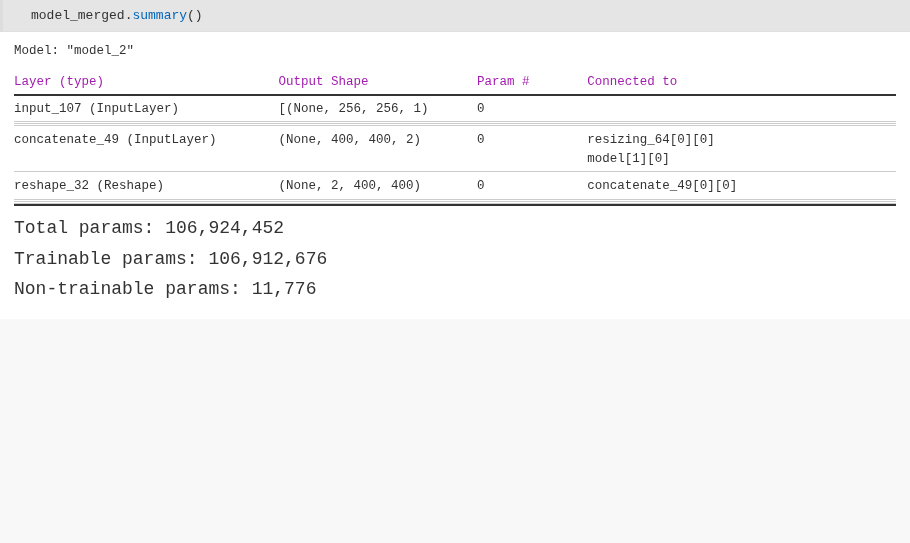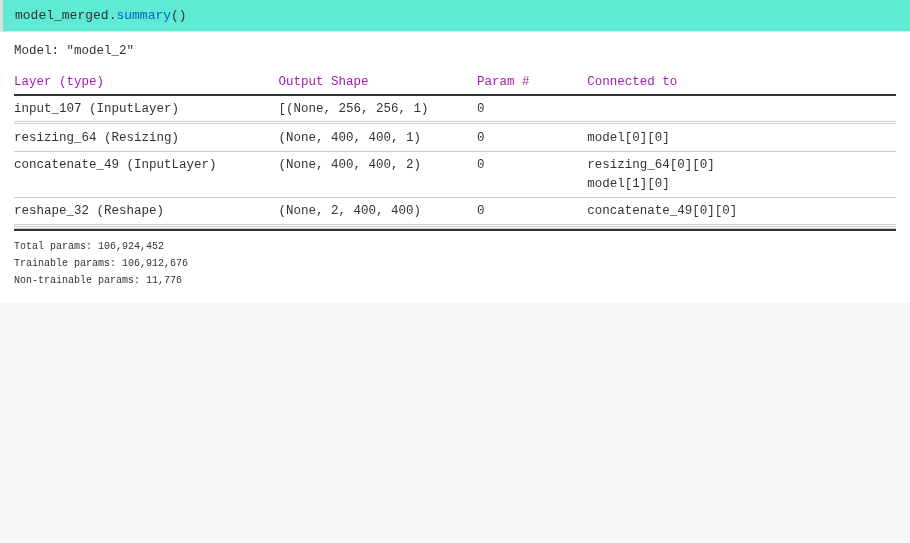--- a/index.html
+++ b/index.html
@@ -6,23 +6,23 @@
     body {
       font-family: 'Courier New', Courier, monospace;
       font-size: 13px;
       background: #f8f8f8;
       color: #333;
       width: 910px;
       min-height: 543px;
     }
 
     .code-cell {
-      background: #5eead4;
+      background: #e5e5e5;
       border-left: 3px solid #ddd;
-      padding: 8px 12px;
+      padding: 8px 28px;
       border-bottom: 1px solid #e0e0e0;
     }
 
     .output-area {
       background: #ffffff;
       padding: 10px 14px 14px 14px;
       font-family: 'Courier New', Courier, monospace;
       font-size: 12.5px;
       color: #333;
       line-height: 1.5;
@@ -57,21 +57,21 @@
     .summary-table td:nth-child(3) {
       width: 100px;
     }
     .summary-table td:nth-child(4) {
       width: 280px;
     }
 
     .footer-stats {
       margin-top: 6px;
       font-family: 'Courier New', Courier, monospace;
-      font-size: 10px;
+      font-size: 18px;
       color: #333;
       line-height: 1.7;
     }
   </style>
 </head>
 <body>
 
 <div class="code-cell">
   <span>
     <span style="color:#333;">model_merged</span><span style="color:#333;">.</span><span style="color:#0066bb;">summary</span><span style="color:#333;">()</span>
@@ -102,26 +102,20 @@
         <td></td>
       </tr>
       <tr>
         <td colspan="4" style="padding:0; border-top:1px solid #ccc; height:2px;"></td>
       </tr>
 
       <tr>
         <td colspan="4" style="padding:0; border-top:1px solid #ccc; height:2px;"></td>
       </tr>
 
-      <tr>
-        <td>resizing_64 (Resizing)</td>
-        <td>(None, 400, 400, 1)</td>
-        <td>0</td>
-        <td>model[0][0]</td>
-      </tr>
       <tr>
         <td colspan="4" style="padding:0; border-top:1px solid #ccc; height:2px;"></td>
       </tr>
 
       <tr>
         <td>concatenate_49 (InputLayer)</td>
         <td>(None, 400, 400, 2)</td>
         <td>0</td>
         <td>resizing_64[0][0]<br>model[1][0]</td>
       </tr>

